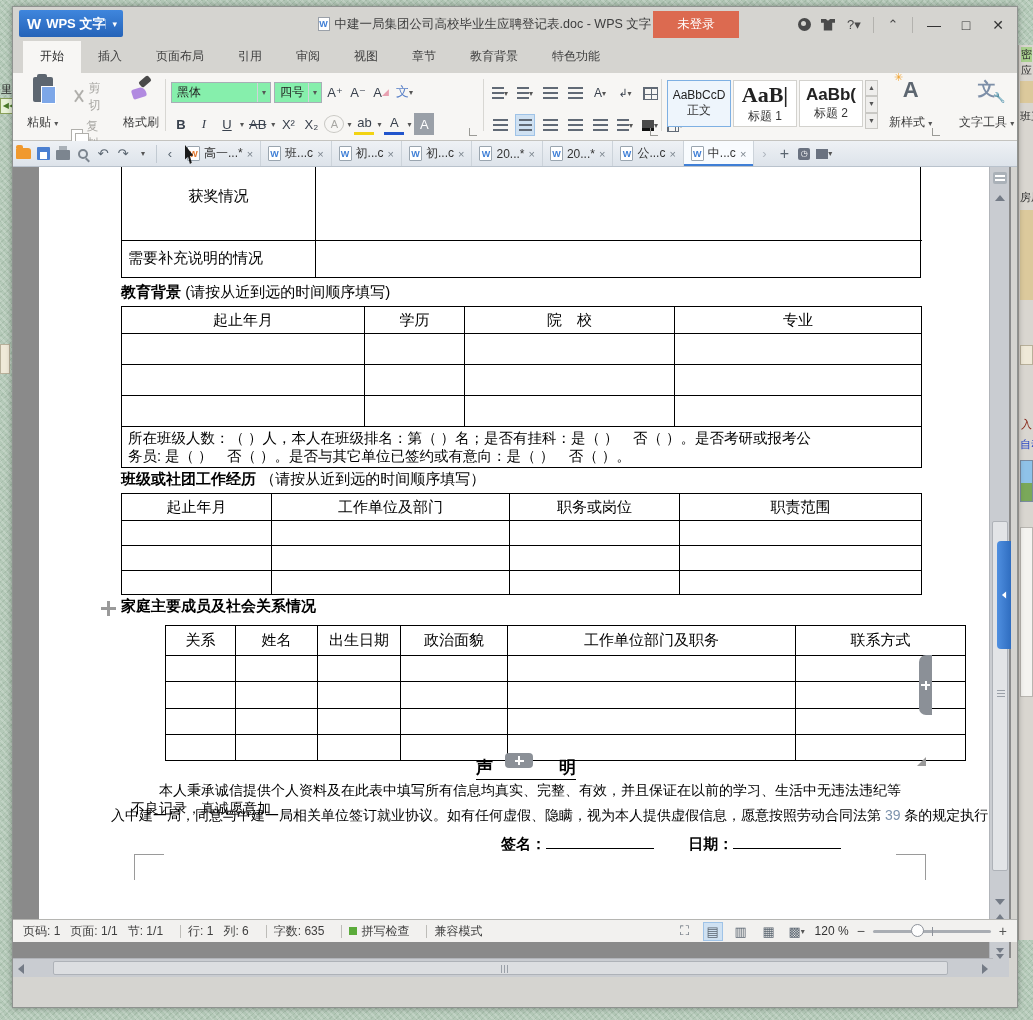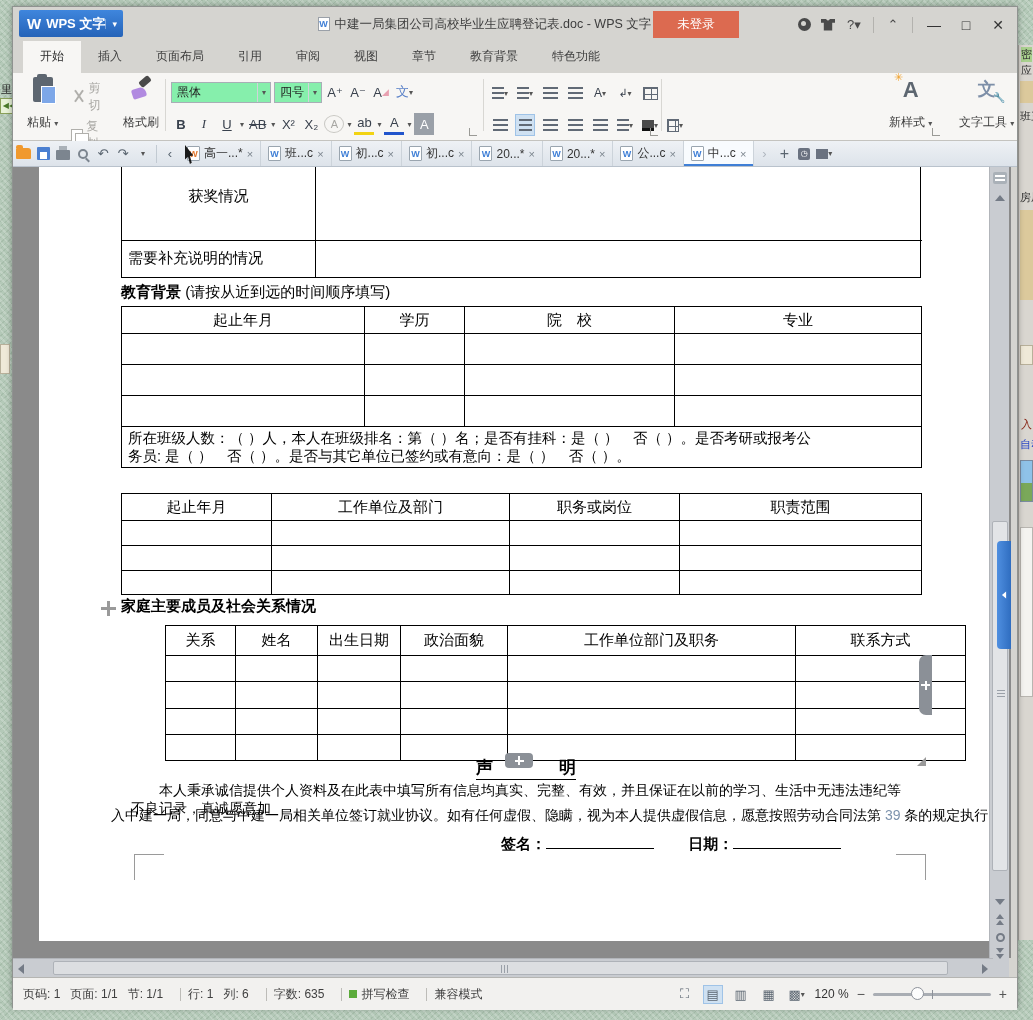--- a/index.html
+++ b/index.html
@@ -133,21 +133,21 @@
   .vgrip { position:absolute; left:4px; width:8px; height:8px; background:repeating-linear-gradient(#9aa0a8 0 1px, transparent 1px 3px); }
   .readmode-ic { width:14px; height:12px; background:#aab1b8; border-radius:2px; position:relative; }
   .readmode-ic::after { content:""; position:absolute; left:2px; top:3px; width:10px; height:2px; background:#fff; box-shadow:0 4px 0 #fff; }
   .circle-btn { width:9px; height:9px; border:2px solid #747b86; border-radius:50%; }
   .sidetab { position:absolute; right:6px; top:534px; width:14px; height:108px; background:linear-gradient(90deg,#4f8fe0,#2f6dc0); border-radius:4px 0 0 4px; display:flex; align-items:center; justify-content:center; }
   .hscroll { position:absolute; left:0; top:951px; width:980px; height:19px; background:#c9ccd1; border-top:1px solid #b2b5ba; }
   .hthumb { position:absolute; left:40px; top:2px; width:895px; height:14px; background:#dcdee1; border:1px solid #aeb2b8; border-radius:2px; }
   .hgrip { position:absolute; left:50%; top:3px; width:8px; height:8px; background:repeating-linear-gradient(90deg,#9aa0a8 0 1px, transparent 1px 3px); }
   .hs-btn { position:absolute; top:0; width:16px; height:19px; display:flex; align-items:center; justify-content:center; }
   
-  .statusbar { position:absolute; left:0; top:970px; width:100%; height:33px; background:#f2f1ef; border-top:1px solid #b5b5b2; display:flex; align-items:center; font-size:12px; color:#3f3f3f; padding:0 10px; }
+  .statusbar { position:absolute; left:0; top:912px; width:100%; height:23px; background:#f2f1ef; border-top:1px solid #b5b5b2; display:flex; align-items:center; font-size:12px; color:#3f3f3f; padding:0 10px; }
   .st-sep { width:1px; height:13px; background:#bdbcb8; margin:0 7px; }
   .st-item { white-space:nowrap; margin-right:10px; }
   .greenbox { display:inline-block; width:8px; height:8px; background:#5bab3a; margin-right:4px; }
   .st-right { position:absolute; right:10px; display:flex; align-items:center; gap:8px; }
   .view-ic { width:20px; height:19px; display:flex; align-items:center; justify-content:center; font-size:13px; color:#5a6570; }
   .view-ic.active { background:#cfe1f2; border:1px solid #9fc3e7; }
   .zslider { position:relative; width:118px; height:3px; background:#a9adb3; border-radius:2px; }
   .zknob { position:absolute; top:-6px; left:32%; width:13px; height:13px; border-radius:50%; background:#fdfdfd; border:1px solid #8d929a; }
   .zline { position:absolute; left:50%; top:-3px; width:1px; height:9px; background:#8d929a; }
   
@@ -339,20 +339,39 @@
             </div>
           <div class="glyphbtn">
               <span class="grid-ic"></span>
               <span class="caret">▾</span>
             </div>
         </div>
         <div class="launch" style="right:0;"></div>
       </div>
       <div class="gsep" style="left:648px;"></div>
 
+      <div class="rgroup" style="left:654px; display:flex; gap:2px; padding-top:5px;">
+        <div class="stylebox sel">
+          <span class="sample">AaBbCcD</span>
+          <span class="slabel">正文</span>
+        </div>
+        <div class="stylebox">
+          <span class="sample h1">AaB|</span>
+          <span class="slabel">标题 1</span>
+        </div>
+        <div class="stylebox">
+          <span class="sample h2">AaBb(</span>
+          <span class="slabel">标题 2</span>
+        </div>
+        <div class="mini-scroll">
+          <div>▲</div>
+          <div>▼</div>
+          <div>▼</div>
+        </div>
+      </div>
 
       <div class="rgroup" style="left:872px;">
         <div class="bigbtn">
           <span class="spark-a">A</span>
           <span class="biglabel"><span>新样式</span> <span class="caret">▾</span></span>
         </div>
         <div class="launch" style="right:-4px;"></div>
       </div>
       <div class="rgroup" style="left:942px;">
         <div class="bigbtn">
@@ -485,20 +504,24 @@
               </tr>
           <tr style="height:40px;">
             <td colspan="4" class="notecell">
               <div>所在班级人数：（ ）人，本人在班级排名：第（ ）名；是否有挂科：是（ ）　否（ ）。是否考研或报考公</div>
               <div>务员: 是（ ）　否（ ）。是否与其它单位已签约或有意向：是（ ）　否（ ）。</div>
             </td>
           </tr>
         </tbody>
           </table>
 
+        <div class="hd" style="left:82px; top:303px;">
+          <span>班级或社团工作经历</span>
+          <span class="hint">（请按从近到远的时间顺序填写）</span>
+        </div>
         <table class="ft" style="position:absolute; left:82px; top:326px;">
           <colgroup>
               <col style="width:150px">
               <col style="width:238px">
               <col style="width:170px">
               <col style="width:242px">
             </colgroup>
           <tbody>
               <tr style="height:27px;">
             <td>起止年月</td>

